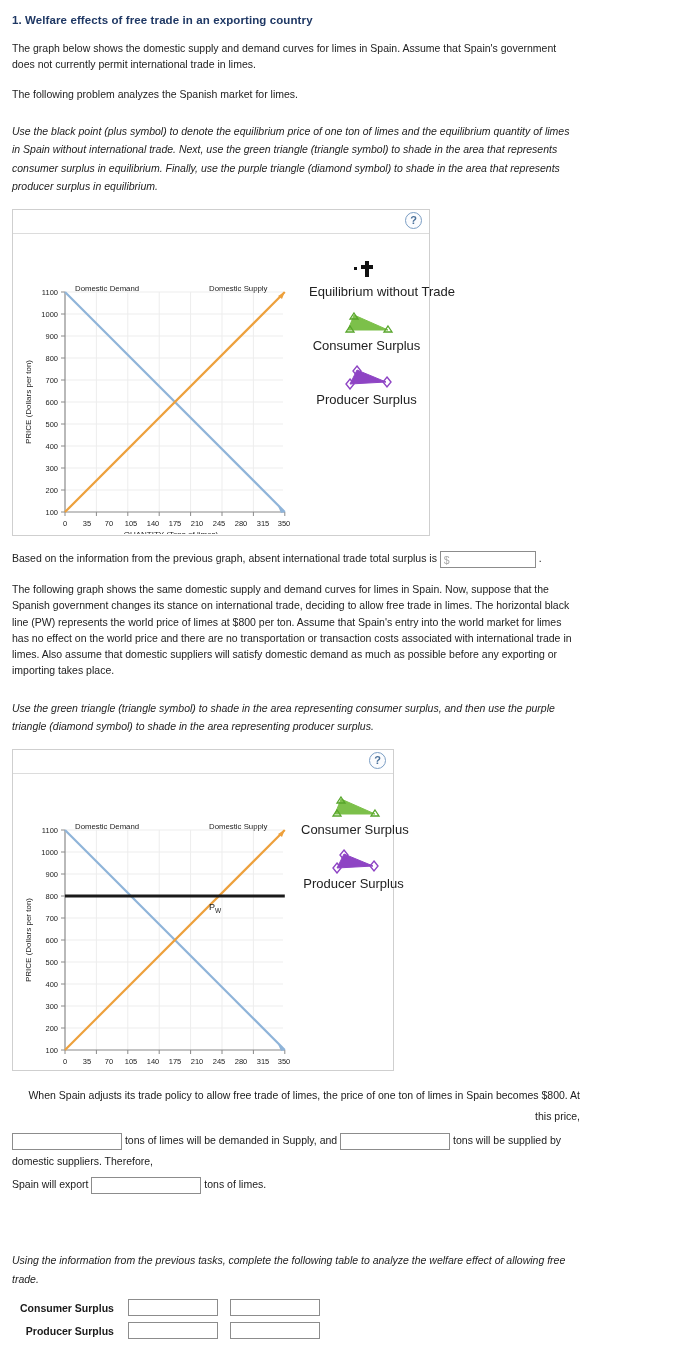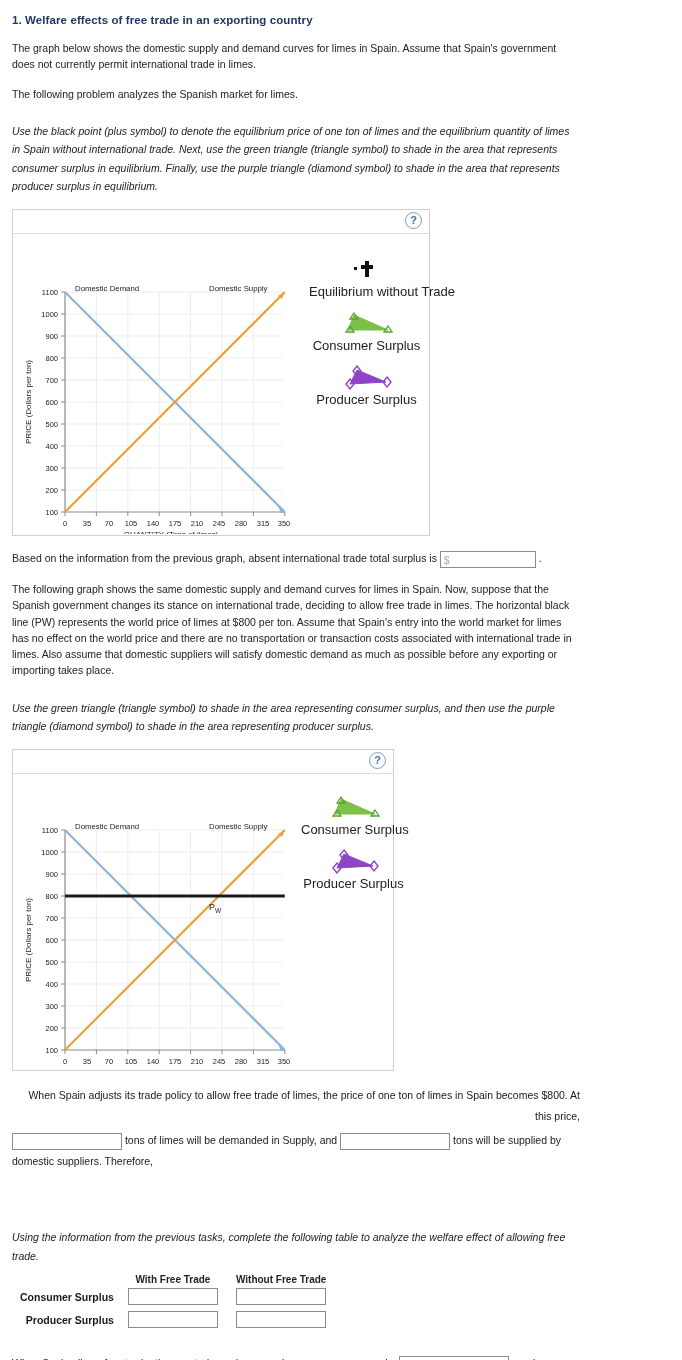--- a/index.html
+++ b/index.html
@@ -398,31 +398,31 @@
   </div>
 
   <div class="fill-line" style="margin-top:10px;">
     <div style="margin-bottom:3px;text-align:right;">When Spain adjusts its trade policy to allow free trade of limes, the price of one ton of limes in Spain becomes $800. At this price,</div>
     <div>
       <input class="txt w-mid" type="text" value="" style="">
       <span>tons of limes will be demanded in Supply, and</span>
       <input class="txt w-mid" type="text" value="" style="">
       <span>tons will be supplied by domestic suppliers. Therefore,</span>
     </div>
+    <div style="margin-top:2px;">
+      <span>Spain will export</span>
+      <input class="txt w-mid" type="text" value="" style="">
+      <span>tons of limes.</span>
+    </div>
   </div>
 
   <p class="instr" style="margin-top:56px; margin-bottom:8px;">Using the information from the previous tasks, complete the following table to analyze the welfare effect of allowing free trade.</p>
 
   <table class="welfare">
     <tbody>
-        <tr>
-      <th></th>
-      <th>With Free Trade</th>
-      <th>Without Free Trade</th>
-    </tr>
     <tr>
       <td class="rowlab">Consumer Surplus</td>
       <td class="cell">
         <input class="txt w-cell" type="text" value="" style="">
       </td>
       <td class="cell">
         <input class="txt w-cell" type="text" value="" style="">
       </td>
     </tr>
     <tr>

